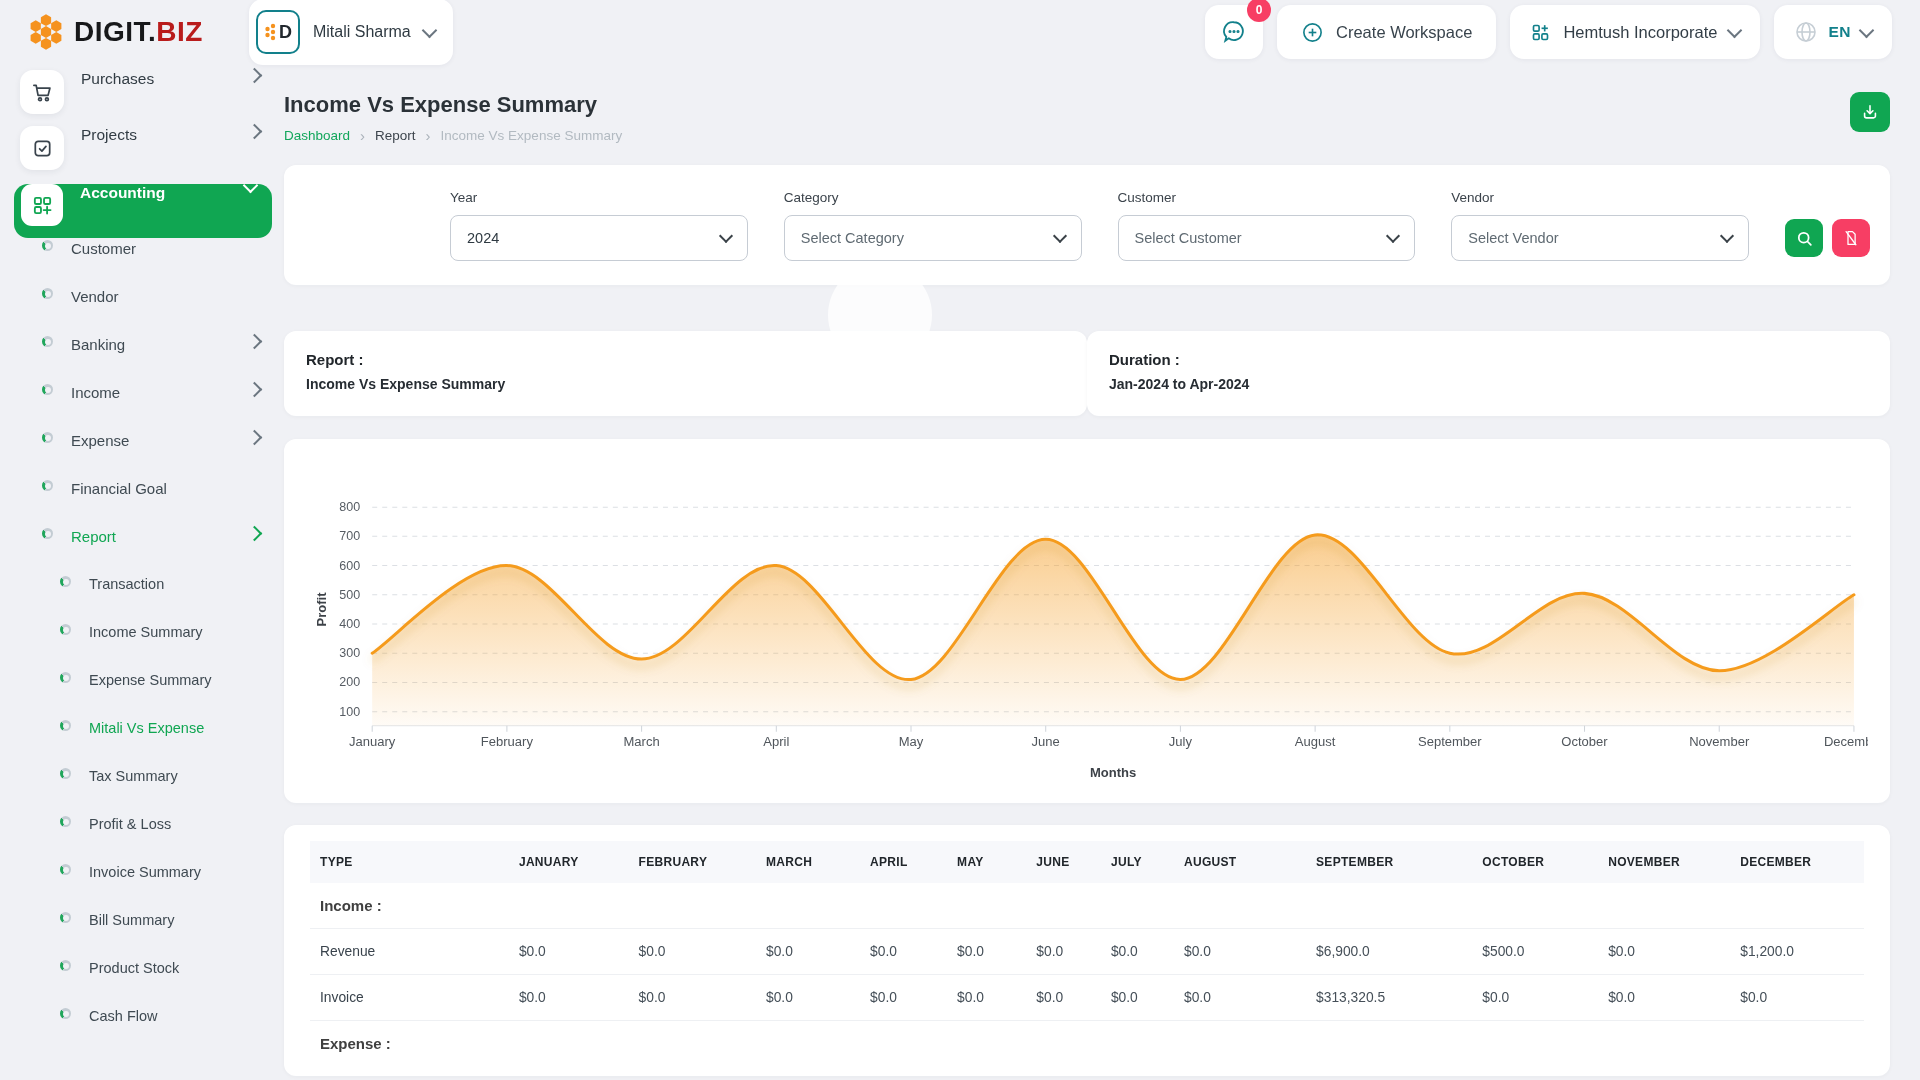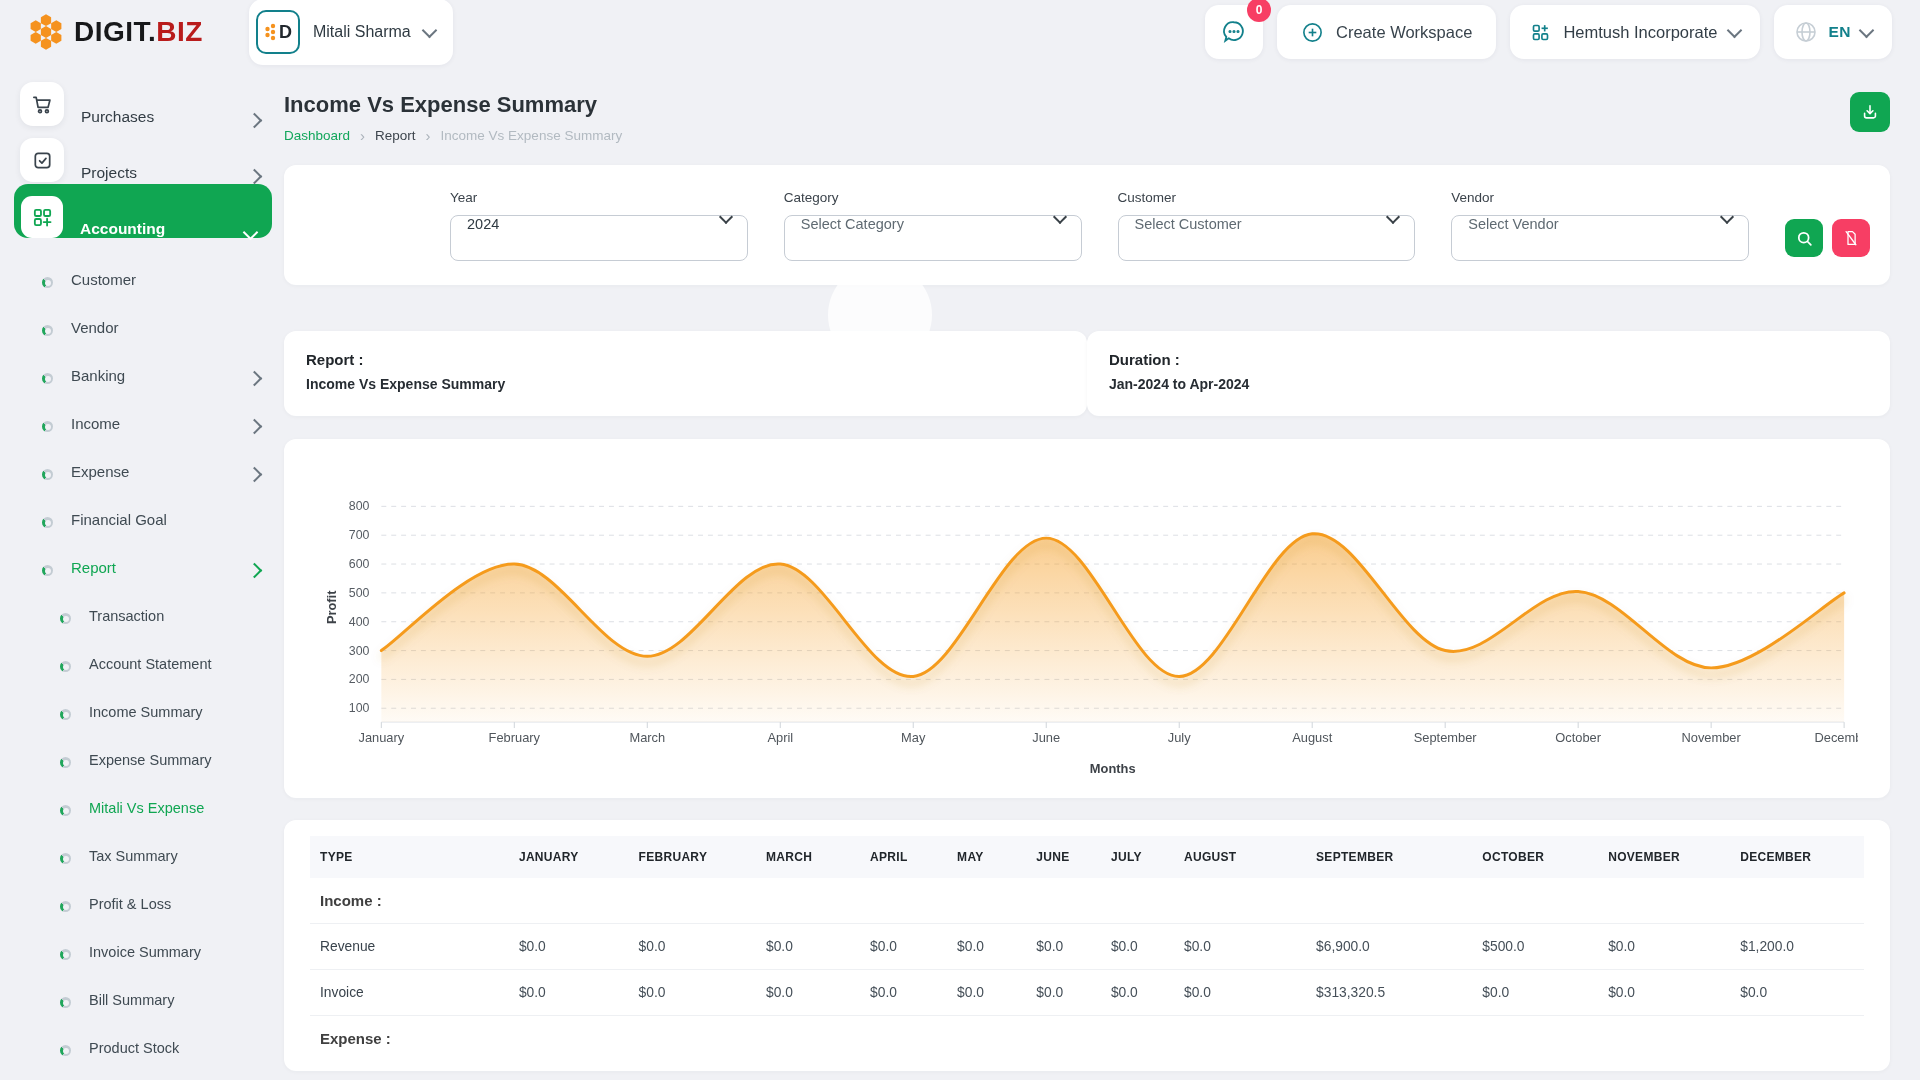--- a/index.html
+++ b/index.html
@@ -29,21 +29,21 @@
   .lang-pill{padding:0 20px;gap:10px;cursor:pointer}
   .lang-pill .lang{color:#12808B;font-weight:700;font-size:15.5px;letter-spacing:.5px}
   .chev{width:9px;height:9px;border-right:2.2px solid #6b7680;border-bottom:2.2px solid #6b7680;display:inline-block;flex:none}
   .chev.right{transform:rotate(-45deg)}
   .chev.down{transform:rotate(45deg);margin-top:-4px}
   
   .layout{display:flex;height:1016px}
   .sidebar{width:284px;flex:none;padding-top:6px;overflow:hidden}
   .main{flex:1;min-width:0;padding:28px 30px 0 0}
   
-  .snav{display:flex;align-items:flex-end;cursor:pointer}
+  .snav{display:flex;align-items:flex-start;cursor:pointer}
   .snav.l0{height:56px;padding:0 0 0 20px}
   .icon-box{width:44px;height:44px;border-radius:13px;background:#fff;box-shadow:0 2px 6px rgba(30,40,60,.07);
             display:flex;align-items:center;justify-content:center;color:#39434c;flex:none}
   .icon-box svg{width:23px;height:23px}
   .snav.l0 .snav-label{margin-left:17px;font-size:15.5px;font-weight:500;color:#323c44}
   .snav .chev{margin-left:auto;margin-right:24px}
   .snav.l0.active{background:#10A652;border-radius:14px;margin:2px 12px 2px 14px;height:54px;padding-left:7px}
   .snav.l0.active .icon-box{width:42px;height:42px;border-radius:11px;color:#10A652;box-shadow:none}
   .snav.l0.active .snav-label{color:#fff;font-weight:700}
   .snav.l0.active .chev{border-color:#fff;margin-right:16px}
@@ -67,32 +67,32 @@
   .btn-sq{width:40px;height:40px;border-radius:9px;border:none;display:flex;align-items:center;justify-content:center;cursor:pointer;flex:none}
   .btn-green{background:#10A652}
   .btn-pink{background:#F73E64}
   .download-btn{margin-left:auto}
   
   .card{background:#fff;border-radius:12px;box-shadow:0 1px 4px rgba(30,40,60,.04)}
   .filter-card{margin-top:22px;height:120px;display:flex;align-items:center;padding:0 20px 0 0;position:relative}
   .filter-spacer{width:166px;flex:none}
   .fgroup{flex:1;margin-right:36px}
   .fgroup label{display:block;font-size:13.5px;color:#3b434b;margin-bottom:10px}
-  .select{height:44px;border:1px solid #c6ccd4;border-radius:8px;display:flex;align-items:flex-start;
+  .select{height:44px;border:1px solid #c6ccd4;border-radius:8px;display:flex;align-items:center;
           padding:0 16px;font-size:14.5px;color:#2f3a42;cursor:pointer;background:#fff}
   .select.placeholder{color:#5f6a72}
   .select .chev{width:8px;height:8px;margin-left:auto;border-color:#3a4248}
   .filter-btns{display:flex;gap:9px;align-items:center;margin-top:26px}
   .filter-btns .btn-sq{width:38px;height:38px}
   .sum-row{display:flex;margin-top:46px}
   .sumcard{flex:1;padding:20px 22px 24px}
   .sumcard .lab{font-size:15px;font-weight:700;color:#21262b}
   .sumcard .val{font-size:14px;font-weight:700;color:#272d33;margin-top:8px}
   
-  .chart-card{margin-top:23px;padding:6px 32px 5px}
+  .chart-card{margin-top:23px;padding:6px 22px 5px}
   .chart-card svg{display:block;width:100%;height:auto}
   .grid{stroke:#dcdfe4;stroke-width:1;stroke-dasharray:5 5}
   .axis{stroke:#e2e5e9;stroke-width:1}
   .tickmark{stroke:#cfd4da;stroke-width:1}
   .ytick{font-size:12.5px;fill:#565c63}
   .xtick{font-size:13px;fill:#50565c}
   .ylab,.xlab{font-size:13px;font-weight:700;fill:#3d4248}
   
   .table-card{margin-top:22px;padding:16px 26px 10px}
   table{width:100%;border-collapse:collapse;table-layout:fixed}
@@ -247,24 +247,20 @@
         <span class="snav-label">Financial Goal</span>
       </div>
       <div class="snav l1 active">
         <span class="donut"></span>
         <span class="snav-label">Report</span>
         <span class="chev right"></span>
       </div>
       <div class="snav l2">
         <span class="donut"></span>
         <span class="snav-label">Transaction</span>
-      </div>
-      <div class="snav l2">
-        <span class="donut"></span>
-        <span class="snav-label">Account Statement</span>
       </div>
       <div class="snav l2">
         <span class="donut"></span>
         <span class="snav-label">Income Summary</span>
       </div>
       <div class="snav l2">
         <span class="donut"></span>
         <span class="snav-label">Expense Summary</span>
       </div>
       <div class="snav l2 active">

